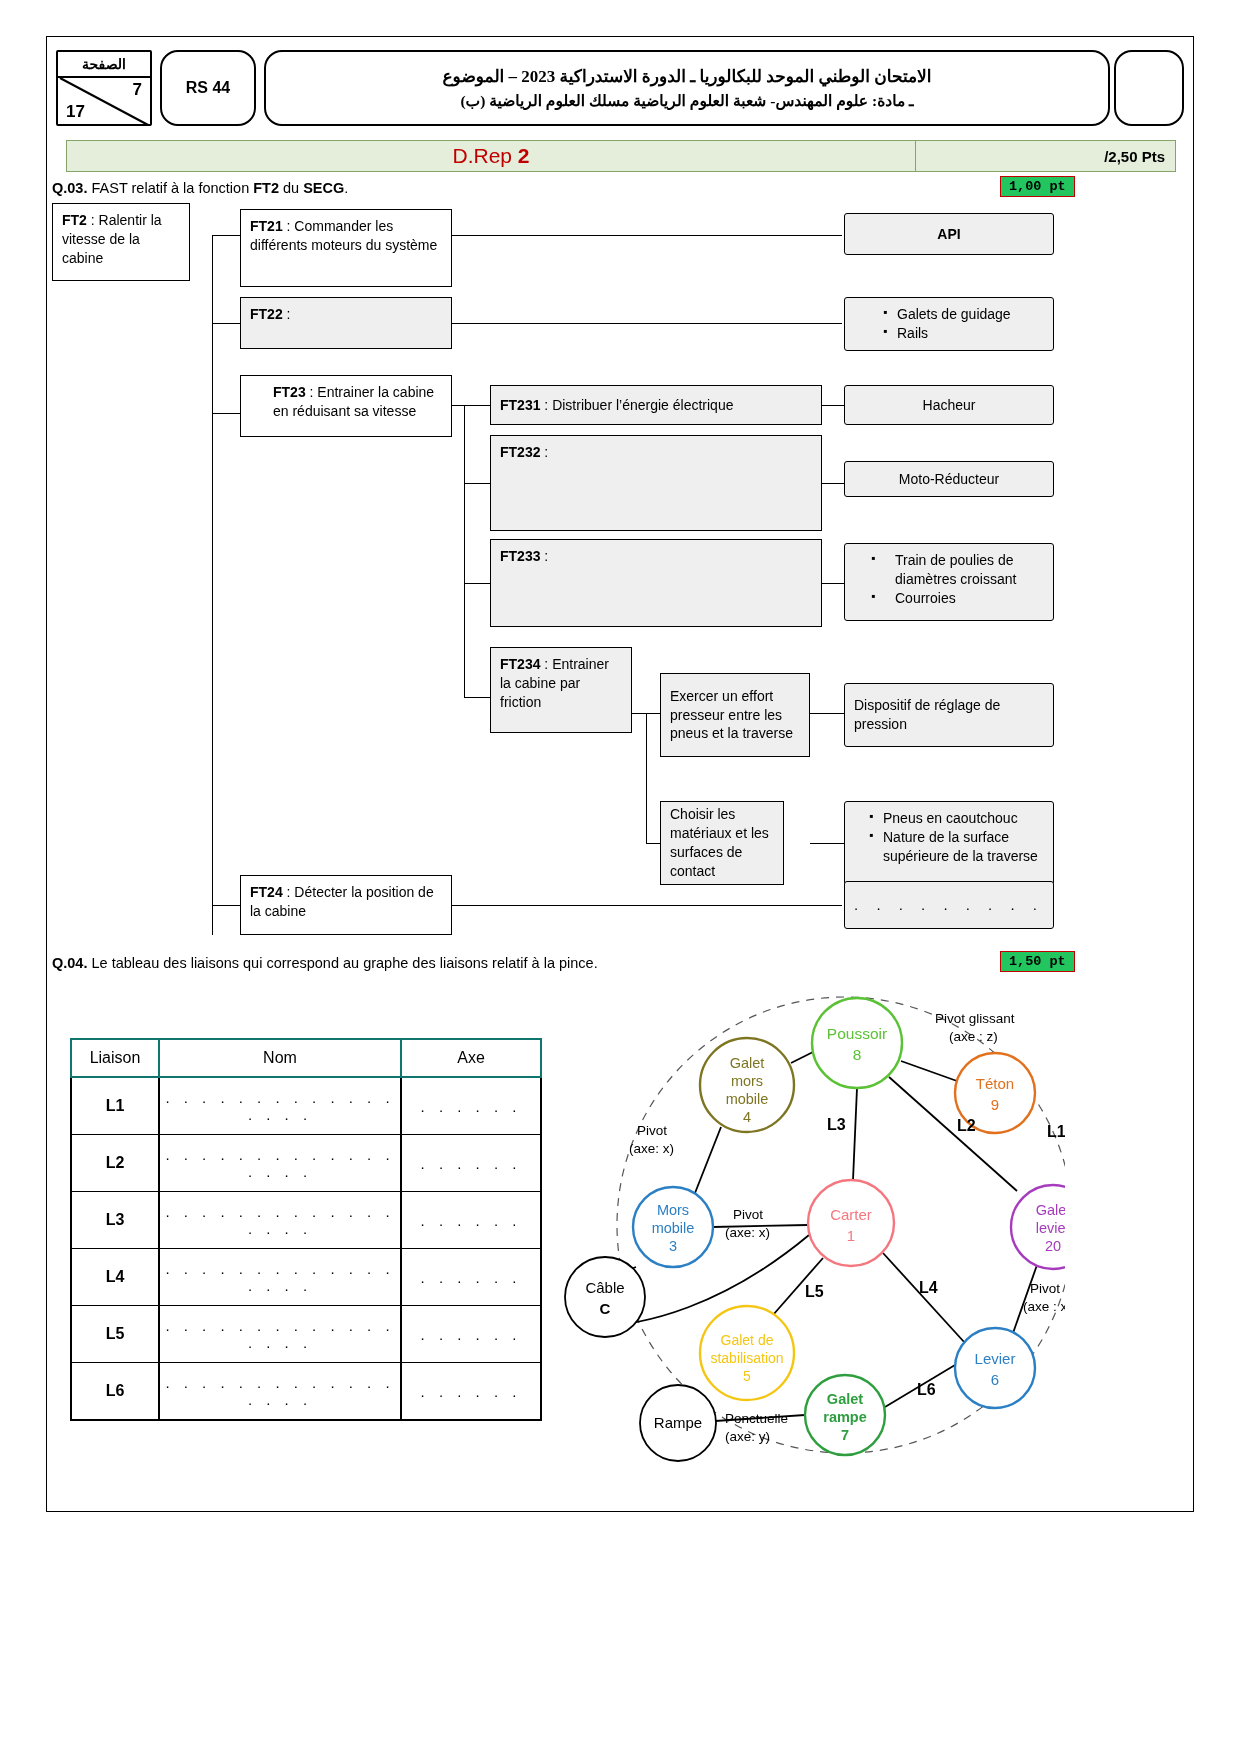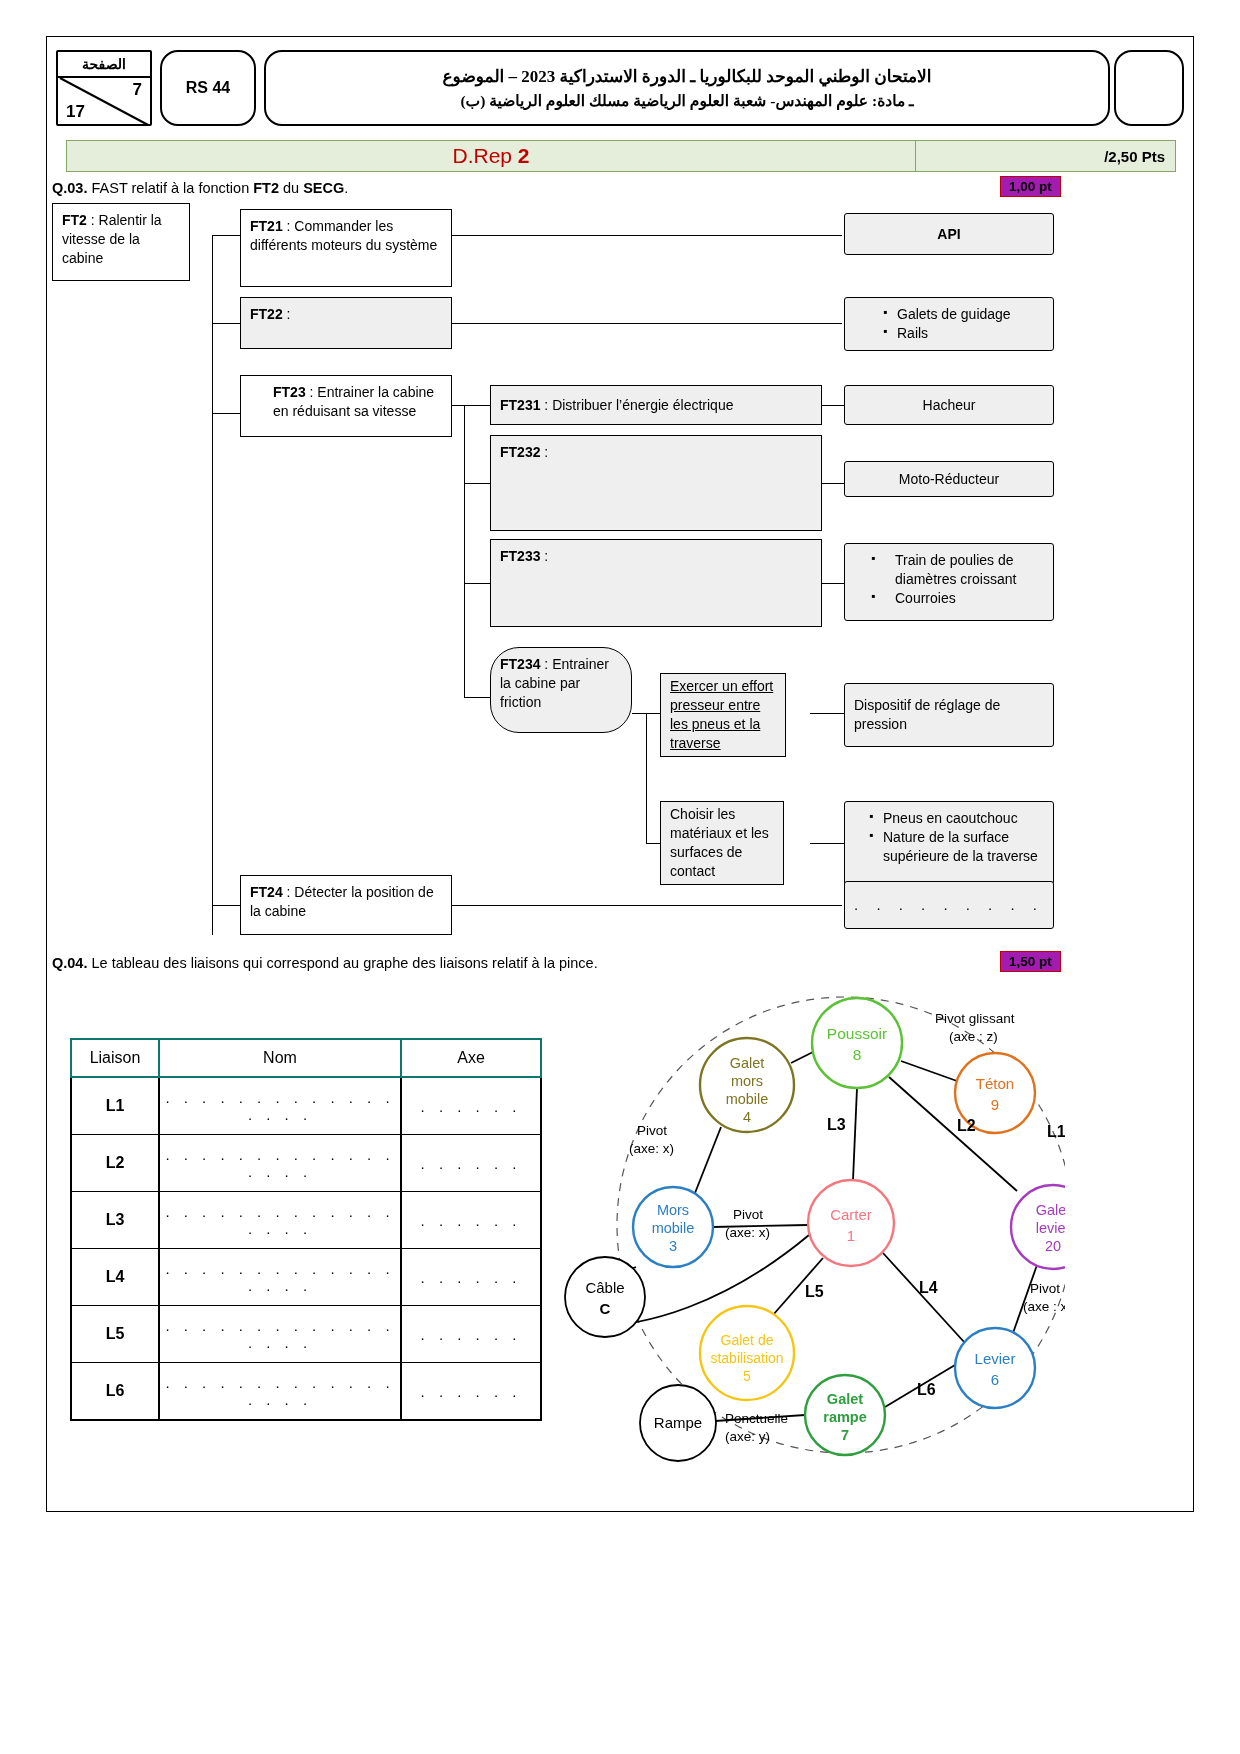--- a/index.html
+++ b/index.html
@@ -32,22 +32,22 @@
       display:flex;align-items:center;justify-content:center;}
   .drep .c2{flex:1;border:1px solid #87a36a;border-left:none;background:#e5eedb;box-sizing:border-box;
       display:flex;align-items:center;justify-content:flex-end;padding-right:10px;}
   .drep .title{font-size:21px;color:#c00000;}
   .drep .title b{font-weight:700;}
   .drep .pts{font-size:15px;font-weight:700;color:#000;}
 
   
   .qline{position:absolute;font-size:14.5px;color:#000;}
   .qline b{font-weight:700;}
-  .ptsbox{position:absolute;border:1px solid #c00000;background:#a21caf;font-size:13.5px;
-      padding:2px 8px;font-weight:600;}
+  .ptsbox{position:absolute;border:1px solid #c00000;background:#22c55e;font-size:13.5px;
+      padding:2px 8px;font-weight:600;font-family:Liberation Mono, monospace;}
 
   
   .fast{position:absolute;left:52px;top:205px;width:1130px;height:740px;}
   .fbox{position:absolute;border:1.6px solid #000;box-sizing:border-box;background:#fff;
       font-size:14px;line-height:1.35;padding:7px 9px;}
   .fbox.grey{background:#efefef;}
   .fbox.round{border-radius:3px;background:#efefef;}
   .fbox.ctr{display:flex;align-items:center;justify-content:center;text-align:center;}
   .fbox.vctr{display:flex;align-items:center;}
   .fbox b{font-weight:700;}
@@ -167,25 +167,25 @@
 
     <div class="fbox grey vctr" style="left:438px;top:180px;width:332px;height:40px;">
       <span><b>FT231</b><span> : </span><span>Distribuer l’énergie électrique</span></span>
     </div>
     <div class="fbox grey" style="left:438px;top:230px;width:332px;height:96px;">
       <b>FT232</b><span> :</span><span></span>
     </div>
     <div class="fbox grey" style="left:438px;top:334px;width:332px;height:88px;">
       <b>FT233</b><span> :</span><span></span>
     </div>
-    <div class="fbox grey" style="left:438px;top:442px;width:142px;height:86px;border-radius:29px;">
+    <div class="fbox grey" style="left:438px;top:442px;width:142px;height:86px;">
       <b>FT234</b><span> : </span><span>Entrainer la cabine par friction</span>
     </div>
 
-    <div class="fbox grey vctr" style="left:608px;top:468px;width:126px;height:84px;text-decoration:underline;">
+    <div class="fbox grey vctr" style="left:608px;top:468px;width:150px;height:84px;">
       <span>Exercer un effort presseur entre les pneus et la traverse</span>
     </div>
     <div class="fbox grey vctr" style="left:608px;top:596px;width:124px;height:84px;">
       <span>Choisir les matériaux et les surfaces de contact</span>
     </div>
 
     <div class="fbox round ctr" style="left:792px;top:8px;width:210px;height:42px;font-weight:700;">API</div>
 
     <div class="fbox round" style="left:792px;top:92px;width:210px;height:54px;padding-left:36px;">
       <ul>

